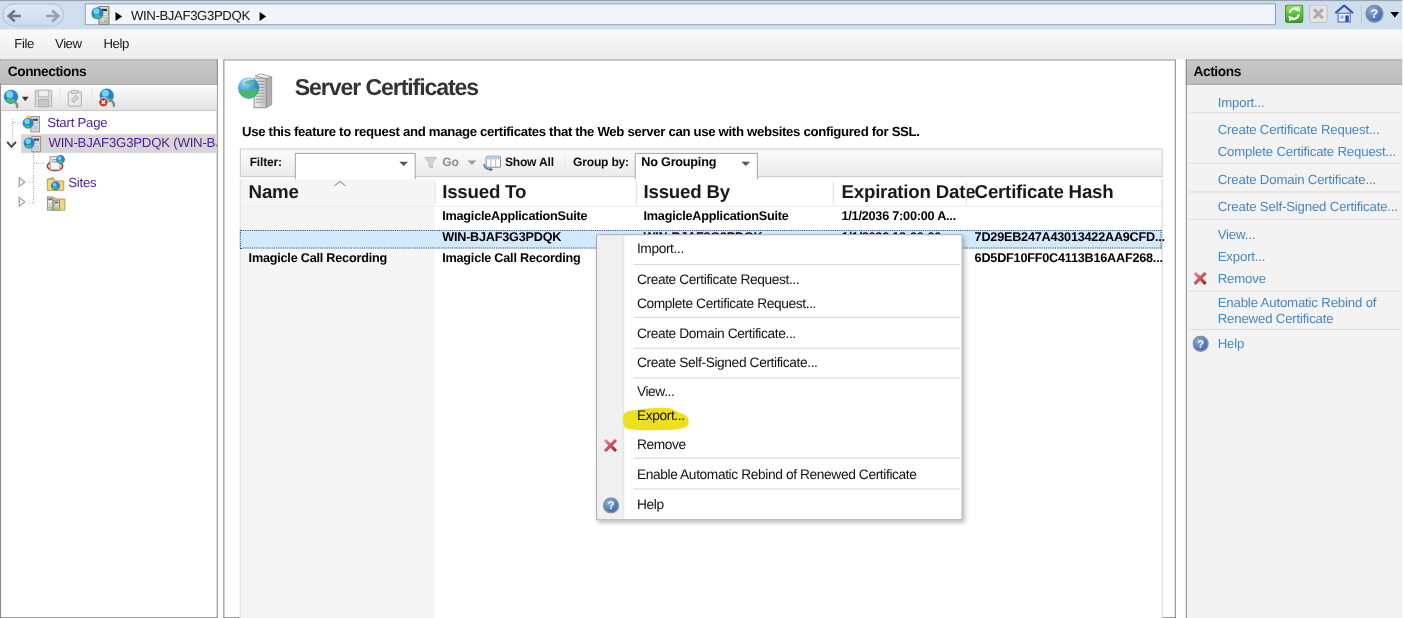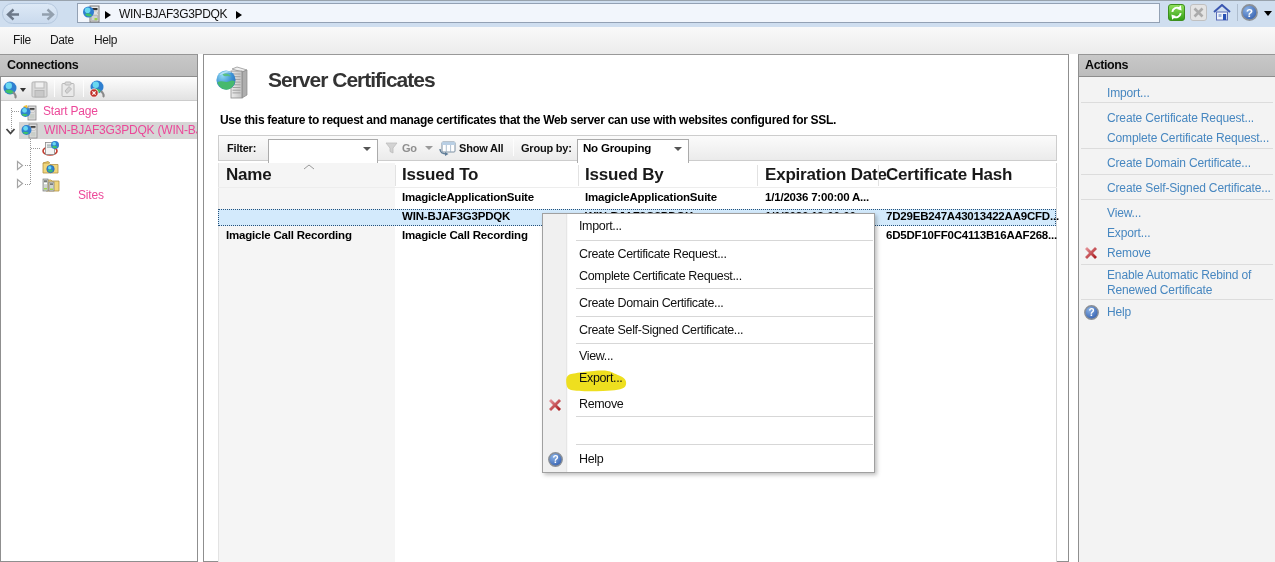--- a/index.html
+++ b/index.html
@@ -26,21 +26,21 @@
   background:linear-gradient(#c8c8c8,#bcbcbc); border-top:1px solid #969696; border-bottom:1px solid #8d8d8d;
   font-size:12.5px; letter-spacing:-0.4px; font-weight:bold; color:#0a0a0a; line-height:21px; }
 
 
 #leftpanel { position:absolute; left:0; top:54px; width:198px; height:508px;
   background:#fff; border:1px solid #8f8f8f; border-top:none; }
 #ltoolbar { position:absolute; left:0; top:23px; width:196px; height:24px;
   background:linear-gradient(#fdfdfd,#e2e2e2); border-bottom:1px solid #cccccc; }
 .tsep { position:absolute; top:3px; width:1px; height:17px; background:#b9b9b9; border-right:1px solid #fdfdfd; }
 #tree { position:absolute; left:0; top:48px; width:196px; height:459px; overflow:hidden; }
-.trow { position:absolute; left:0; width:196px; height:19px; font-size:12px; letter-spacing:-0.2px; color:#ec4899; line-height:19px; white-space:nowrap; }
+.trow { position:absolute; left:0; width:196px; height:19px; font-size:12px; letter-spacing:-0.2px; color:#4c1d95; line-height:19px; white-space:nowrap; }
 #tsel { position:absolute; left:18px; top:20px; width:178px; height:17px; background:#d6d6d6; }
 
 
 #mainpanel { position:absolute; left:203px; top:54px; width:866px; height:508px;
   background:#fff; border:1px solid #8f8f8f; border-top:1px solid #999;font-weight:bold; }
 #title { position:absolute; left:64px; top:13px; font-size:21px; letter-spacing:-1px; color:#333; }
 #desc { position:absolute; left:16px; top:58px; font-size:12px; letter-spacing:-0.3px; color:#000; }
 #filterbar { position:absolute; left:14px; top:80px; width:839px; height:26px;
   background:linear-gradient(#fbfbfb,#ebebeb); border:1px solid #cdcdcd; }
 #filterbar .lbl { position:absolute; font-size:11px; letter-spacing:-0.2px; color:#111; top:6px; }
@@ -127,21 +127,21 @@
         </radialGradient>
       </defs>
     <circle cx="8.5" cy="8.5" r="7.6" fill="url(#blu)" stroke="#8a8f96" stroke-width="1.6"></circle>
     <text x="8.5" y="12.6" font-size="11.5" font-weight="bold" fill="#fff" text-anchor="middle">?</text>
   </svg>
   <div class="tri" style="left:1264px;top:10px;border-width:5px 4px 0 4px;border-top-color:#000;"></div>
 </div>
 
 <div id="menubar">
   <span style="left:13px;">File</span>
-  <span style="left:50px;">Date</span>
+  <span style="left:50px;">View</span>
   <span style="left:94px;">Help</span>
 </div>
 
 <div class="phead" style="left:0; width:198px; padding-left:7px; border-right:1px solid #8f8f8f;">Connections</div>
 <div id="leftpanel">
   <div id="ltoolbar">
     <svg width="22" height="18" viewBox="0 0 22 18" style="position:absolute;left:2px;top:4px;">
       <circle cx="7" cy="7" r="6.5" fill="#2f7fd0"></circle>
       <circle cx="5.8" cy="4.8" r="3.2" fill="#69d8f0"></circle>
       <path d="M2 10 A6.5 6.5 0 0 0 11 11.5 A5 3.5 0 0 0 2 10" fill="#3fc26a"></path>
@@ -171,21 +171,21 @@
   </div>
   <div id="tree">
     <div id="tsel"></div>
     <div class="trow" style="top:0px;">
         <span style="position:absolute;left:42px;">Start Page</span>
       </div>
     <div class="trow" style="top:19px;">
         <span style="position:absolute;left:43px;">WIN-BJAF3G3PDQK (WIN-BJA</span>
       </div>
     <div class="trow" style="top:55px;">
-        <span style="position:absolute;left:77px;margin-top:29px;">Sites</span>
+        <span style="position:absolute;left:61px;">Sites</span>
       </div>
 
     <svg width="11" height="11" viewBox="0 0 11 11" style="position:absolute;left:4px;top:24px;">
       <path d="M1.5 3 L5.5 7.5 L9.5 3" fill="none" stroke="#444" stroke-width="1.8"></path>
     </svg>
     <svg width="8" height="11" viewBox="0 0 8 11" style="position:absolute;left:15px;top:58px;">
       <path d="M1.5 1.5 L6.5 5.5 L1.5 9.5 Z" fill="#fff" stroke="#a5a5a5" stroke-width="1.2"></path>
     </svg>
     <svg width="8" height="11" viewBox="0 0 8 11" style="position:absolute;left:15px;top:76px;">
       <path d="M1.5 1.5 L6.5 5.5 L1.5 9.5 Z" fill="#fff" stroke="#a5a5a5" stroke-width="1.2"></path>
@@ -390,19 +390,20 @@
   <div class="msep" style="top:102px;"></div>
   <div class="mi" style="top:105px;">Create Self-Signed Certificate...</div>
   <div class="msep" style="top:129px;"></div>
   <div class="mi" style="top:131px;">View...</div>
   <div class="mi" style="top:153px;">Export...</div>
   <div class="mi" style="top:179px;">Remove</div>
   <svg width="14" height="14" viewBox="0 0 14 14" style="position:absolute;left:5px;top:184px;">
     <path d="M1 3 L3 1 L7 5 L11 1 L13 3 L9 7 L13 11 L11 13 L7 9 L3 13 L1 11 L5 7 Z" fill="url(#rx)"></path>
   </svg>
   <div class="msep" style="top:202px;"></div>
+  <div class="mi" style="top:206px;">Enable Automatic Rebind of Renewed Certificate</div>
   <div class="msep" style="top:230px;"></div>
   <div class="mi" style="top:234px;">Help</div>
   <svg width="15" height="15" viewBox="0 0 17 17" style="position:absolute;left:5px;top:238px;">
     <circle cx="8.5" cy="8.5" r="7.6" fill="url(#blu)" stroke="#8a8f96" stroke-width="1.6"></circle>
     <text x="8.5" y="12.6" font-size="11.5" font-weight="bold" fill="#fff" text-anchor="middle">?</text>
   </svg>
 </div>
 
 </body></html>

